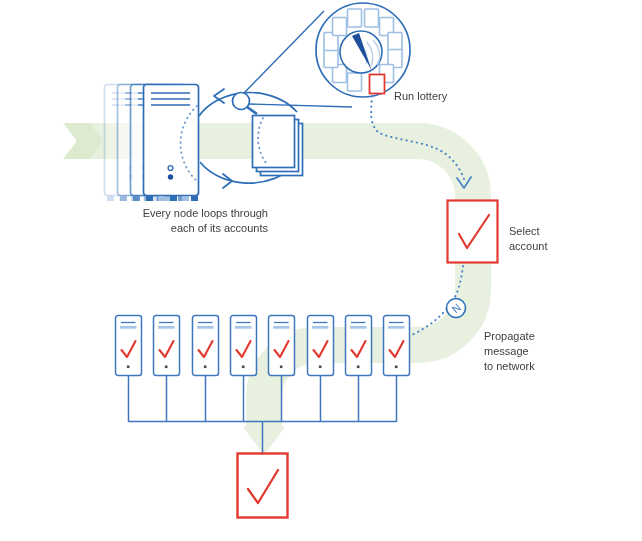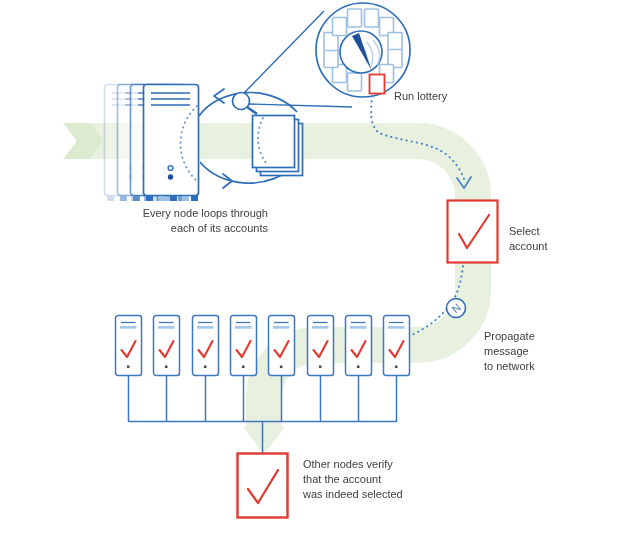--- a/index.html
+++ b/index.html
@@ -188,17 +188,14 @@
 
 <div class="lbl" style="left:394px;top:89px;">Run lottery</div>
 
 <div class="lbl" style="left:509px;top:212px;margin-top:12px;">Select
 account</div>
 
 <div class="lbl" style="left:484px;top:322px;margin-top:7px;">Propagate
 message
 to network</div>
 
-<div class="lbl" style="left:303px;top:457px;">Other nodes verify
-that the account
-was indeed selected</div>
 
 </div>
 
 </body></html>

